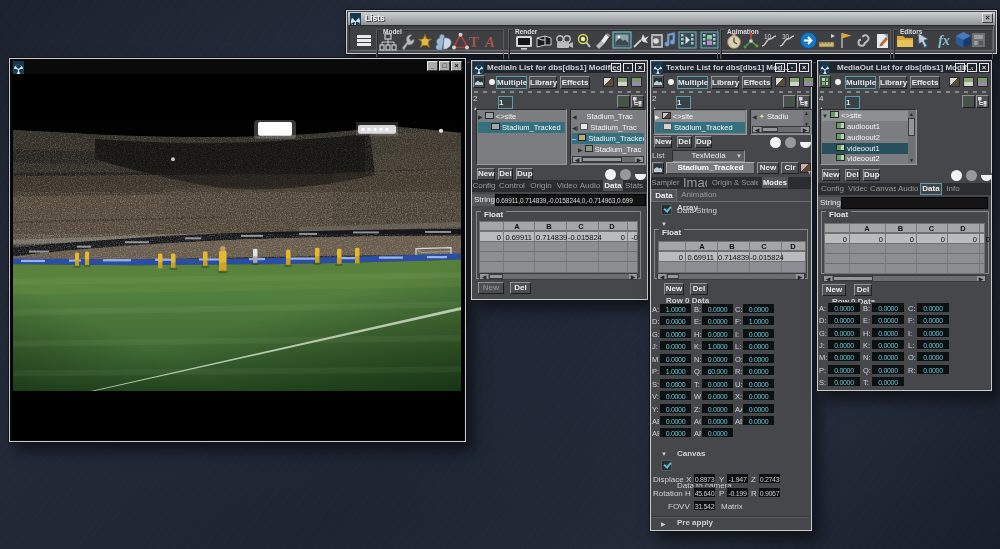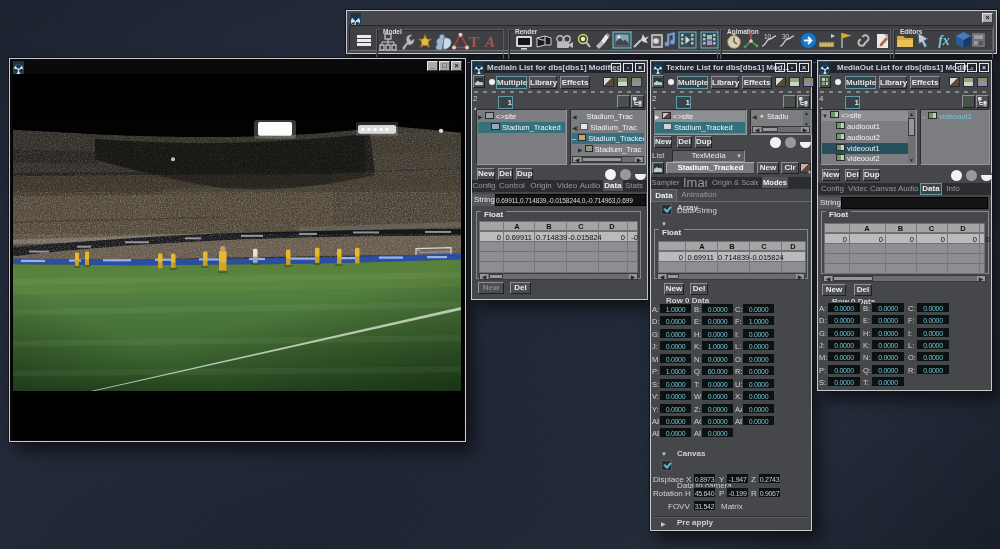--- a/index.html
+++ b/index.html
@@ -22,21 +22,21 @@
  font-weight:bold;font-size:8px;line-height:11px;white-space:nowrap;overflow:hidden;padding-right:40px;}
 .vlogo{position:absolute;width:11px;height:11px;background:#17354d;display:block;}
 .wb{position:absolute;width:10px;height:9px;border:1px solid #e6e8ea;color:#e6e8ea;
  font-size:7px;line-height:7px;text-align:center;font-weight:bold;background:transparent;}
 .gb{position:absolute;width:11px;height:10px;background:#a8aaac;border:1px solid;
  border-color:#e8e8e8 #3a3a3a #3a3a3a #e8e8e8;color:#111;font-size:7px;line-height:8px;
  text-align:center;font-weight:bold;}
 .btn{position:absolute;background:#4d4e52;border:1px solid;border-color:#8f9194 #1f2022 #1f2022 #8f9194;
  color:#e8eaec;font-weight:bold;font-size:8px;text-align:center;}
 .tealbtn{position:absolute;background:#3a4248;border:1px solid #5f9aa8;color:#dfe3e6;
- font-weight:bold;font-size:8px;text-align:right;}
+ font-weight:bold;font-size:8px;text-align:left;}
 .tab{position:absolute;color:#97999c;font-size:8px;text-align:center;line-height:11px;white-space:nowrap;overflow:hidden;}
 .tabsel{background:#54555a;color:#eef0f2;font-weight:bold;}
 .dash{position:absolute;height:2px;background:repeating-linear-gradient(90deg,#85878a 0 4px,transparent 4px 9px);}
 .tree{position:absolute;background:#7b7d80;border:1px solid;border-color:#2b2c2e #94969a #94969a #2b2c2e;}
 .trow{position:absolute;left:1px;right:1px;height:11px;color:#f2f4f6;font-size:7.5px;line-height:11px;white-space:nowrap;overflow:hidden;}
 .tsel{background:#35707f;color:#f0f6f8;}
 .tgrey{background:#8d8f92;}
 .field{position:absolute;background:#141414;border:1px solid #000;color:#d8dadc;font-size:7px;line-height:9px;white-space:nowrap;overflow:hidden;}
 .cyfield{position:absolute;background:#0e1112;border:1px solid #454849;color:#6fc5d8;font-size:7px;text-align:center;white-space:nowrap;overflow:hidden;letter-spacing:-0.3px;}
 .lab{position:absolute;color:#cfd1d4;font-size:8px;white-space:nowrap;}
@@ -52,20 +52,21 @@
 .circ{position:absolute;width:11px;height:11px;border-radius:50%;background:#f2f2f2;}
 .chk{position:absolute;width:11px;height:11px;background:#2a2d30;border:1px solid #55585a;}
 .chk:after{content:"";position:absolute;left:2px;top:1px;width:5px;height:3px;border-left:2px solid #5fb9cf;border-bottom:2px solid #5fb9cf;transform:rotate(-50deg);}
 .smicon{position:absolute;width:11px;height:10px;border:1px solid #2a2b2d;}
 </style></head>
 <body>
 <div id="bg"></div>
 <div class="stripes"></div>
 
 <div class="win" id="lists" style="left:346px;top:10px;width:651px;height:44px;">
+ <div class="gtitle" style="padding-left:17px;">Lists</div>
  <div class="vlogo" style="left:3px;top:2px;"><svg width="11" height="11">
         <rect width="11" height="11" fill="#1b3c56"></rect>
         <circle cx="5.5" cy="5.5" r="4.6" fill="#cfe2ee"></circle>
         <path d="M5.5 5.5 L5.5 .5 A5 5 0 0 1 9.9 8 Z" fill="#1b3c56" transform="rotate(14 5.5 5.5)" opacity="0"></path>
         <g fill="#16344a">
           <path d="M5.5 5.2 L2.2 1.8 A4.6 4.6 0 0 1 8.8 1.8 Z"></path>
           <path d="M5.1 5.6 L1 5.9 A4.6 4.6 0 0 1 2.4 9.3 Z" transform="rotate(-18 5.5 5.5)"></path>
           <path d="M6 5.6 L9.9 5.6 A4.6 4.6 0 0 1 6.8 9.6 Z" transform="rotate(14 5.5 5.5)"></path>
         </g>
       </svg></div>
@@ -795,23 +796,20 @@
   <div class="trow" style="top:12px;height:10px;line-height:10px;padding-left:14px;"><span style="display:inline-block;width:9px;height:7px;background:linear-gradient(90deg,#6a9a6a 60%,#b8d4b8 60%);border:1px solid #2a2a2a;"></span> audioout1</div>
   <div class="trow" style="top:23px;height:10px;line-height:10px;padding-left:14px;"><span style="display:inline-block;width:9px;height:7px;background:linear-gradient(90deg,#6a9a6a 60%,#b8d4b8 60%);border:1px solid #2a2a2a;"></span> audioout2</div>
   <div class="trow" style="top:33px;height:11px;line-height:11px;padding-left:14px;background:#27505c;color:#e8f2f4;"><span style="display:inline-block;width:9px;height:7px;background:linear-gradient(90deg,#6a9a6a 60%,#b8d4b8 60%);border:1px solid #2a2a2a;"></span> videoout1</div>
   <div class="trow" style="top:44px;height:10px;line-height:10px;padding-left:14px;"><span style="display:inline-block;width:9px;height:7px;background:linear-gradient(90deg,#6a9a6a 60%,#b8d4b8 60%);border:1px solid #2a2a2a;"></span> videoout2</div>
   <div style="position:absolute;right:1px;top:1px;width:7px;bottom:1px;background:#6e7073;">
         <div style="color:#26272a;font-size:5px;line-height:6px;text-align:center;">▲</div>
         <div style="position:absolute;top:7px;left:0;right:0;height:18px;background:#94969a;border:1px solid #3a3b3d;"></div>
         <div style="position:absolute;bottom:0;width:100%;color:#26272a;font-size:5px;line-height:6px;text-align:center;">▼</div>
       </div>
  </div>
- <div class="tree" style="left:102px;top:48px;width:70px;height:56px;">
-  <div class="trow" style="top:1px;color:#7ac8d8;">– <span style="display:inline-block;width:9px;height:7px;background:linear-gradient(90deg,#6a9a6a 60%,#b8d4b8 60%);border:1px solid #2a2a2a;"></span> videoout1</div>
- </div>
  <div class="btn" style="left:4px;top:108px;width:18px;height:12px;line-height:10px;">New</div>
  <div class="btn" style="left:27px;top:108px;width:15px;height:12px;line-height:10px;">Del</div>
  <div class="btn" style="left:45px;top:108px;width:17px;height:12px;line-height:10px;">Dup</div>
  <div class="circ" style="left:133px;top:109px;"></div>
  <div class="circ" style="left:148px;top:109px;background:#97999c;"></div>
  <div class="circ" style="left:163px;top:109px;background:linear-gradient(180deg,#46474b 48%,#f2f2f2 48%);"></div>
  <div style="position:absolute;left:0;top:122px;width:173px;height:12px;background:#2c2d2f;"></div>
  <div class="tab" style="left:2px;top:122px;width:25px;">Config</div>
  <div class="tab" style="left:30px;top:122px;width:19px;">Video</div>
  <div class="tab" style="left:52px;top:122px;width:26px;">Canvas</div>

